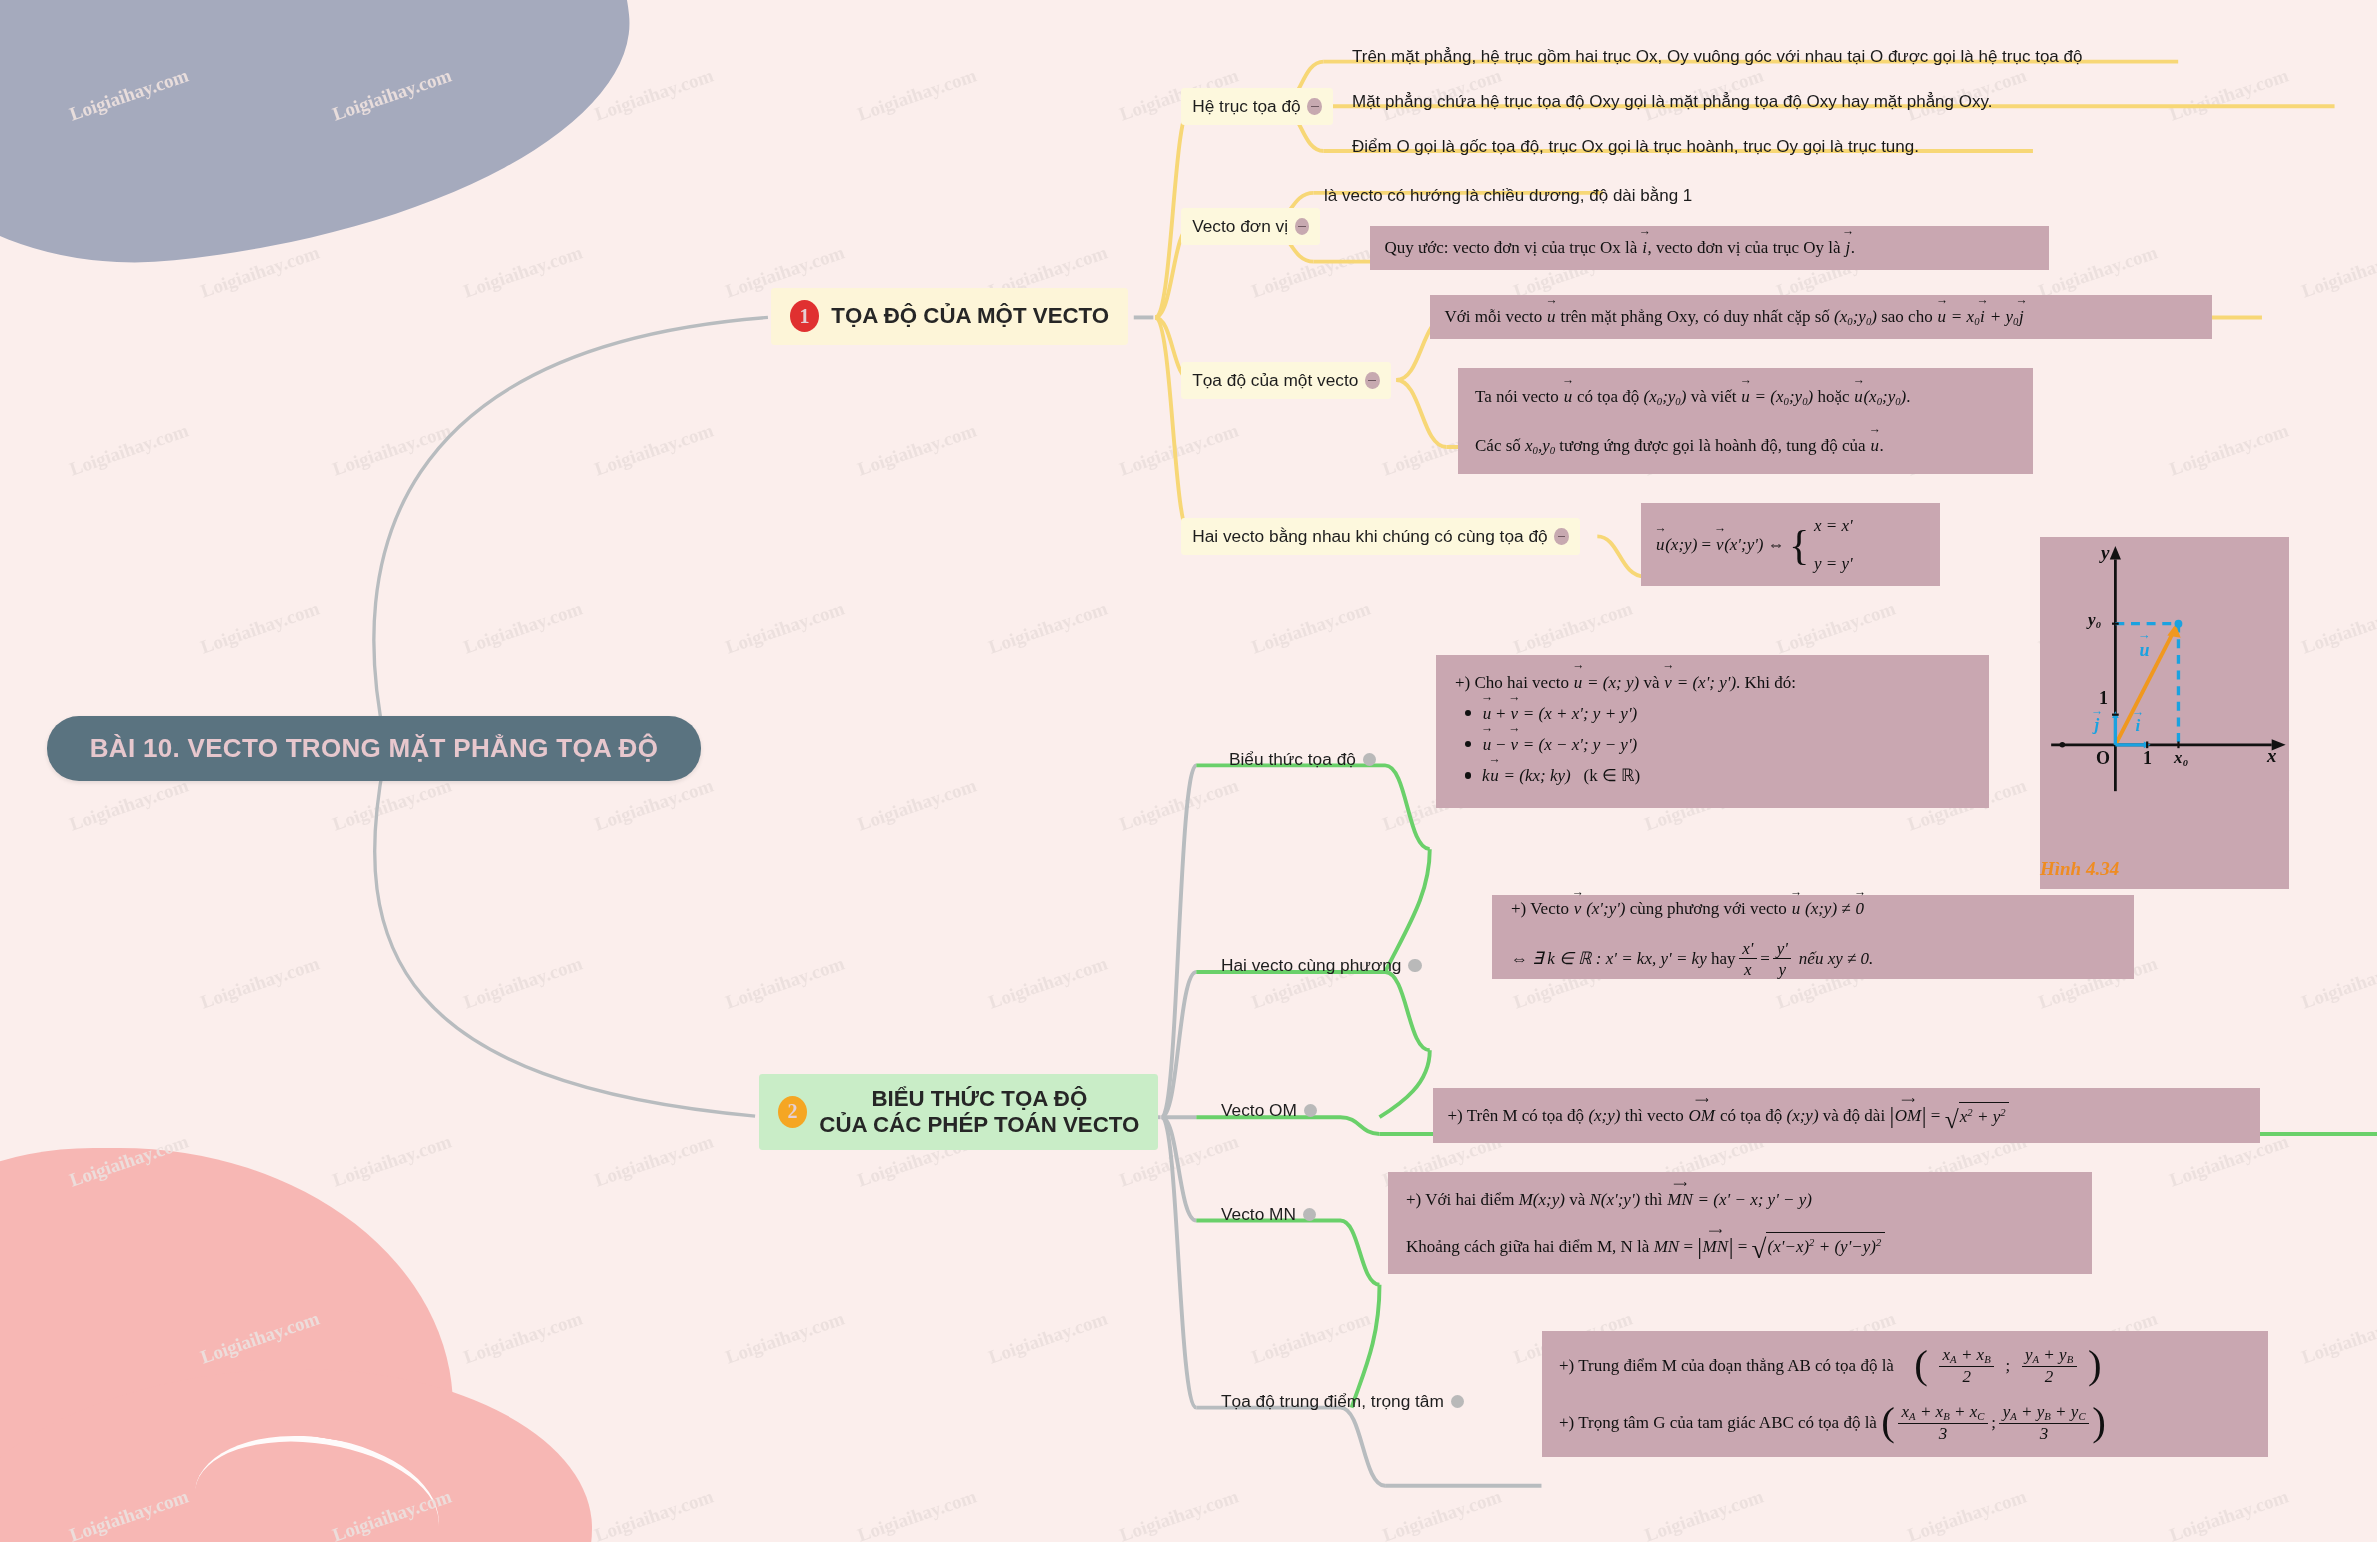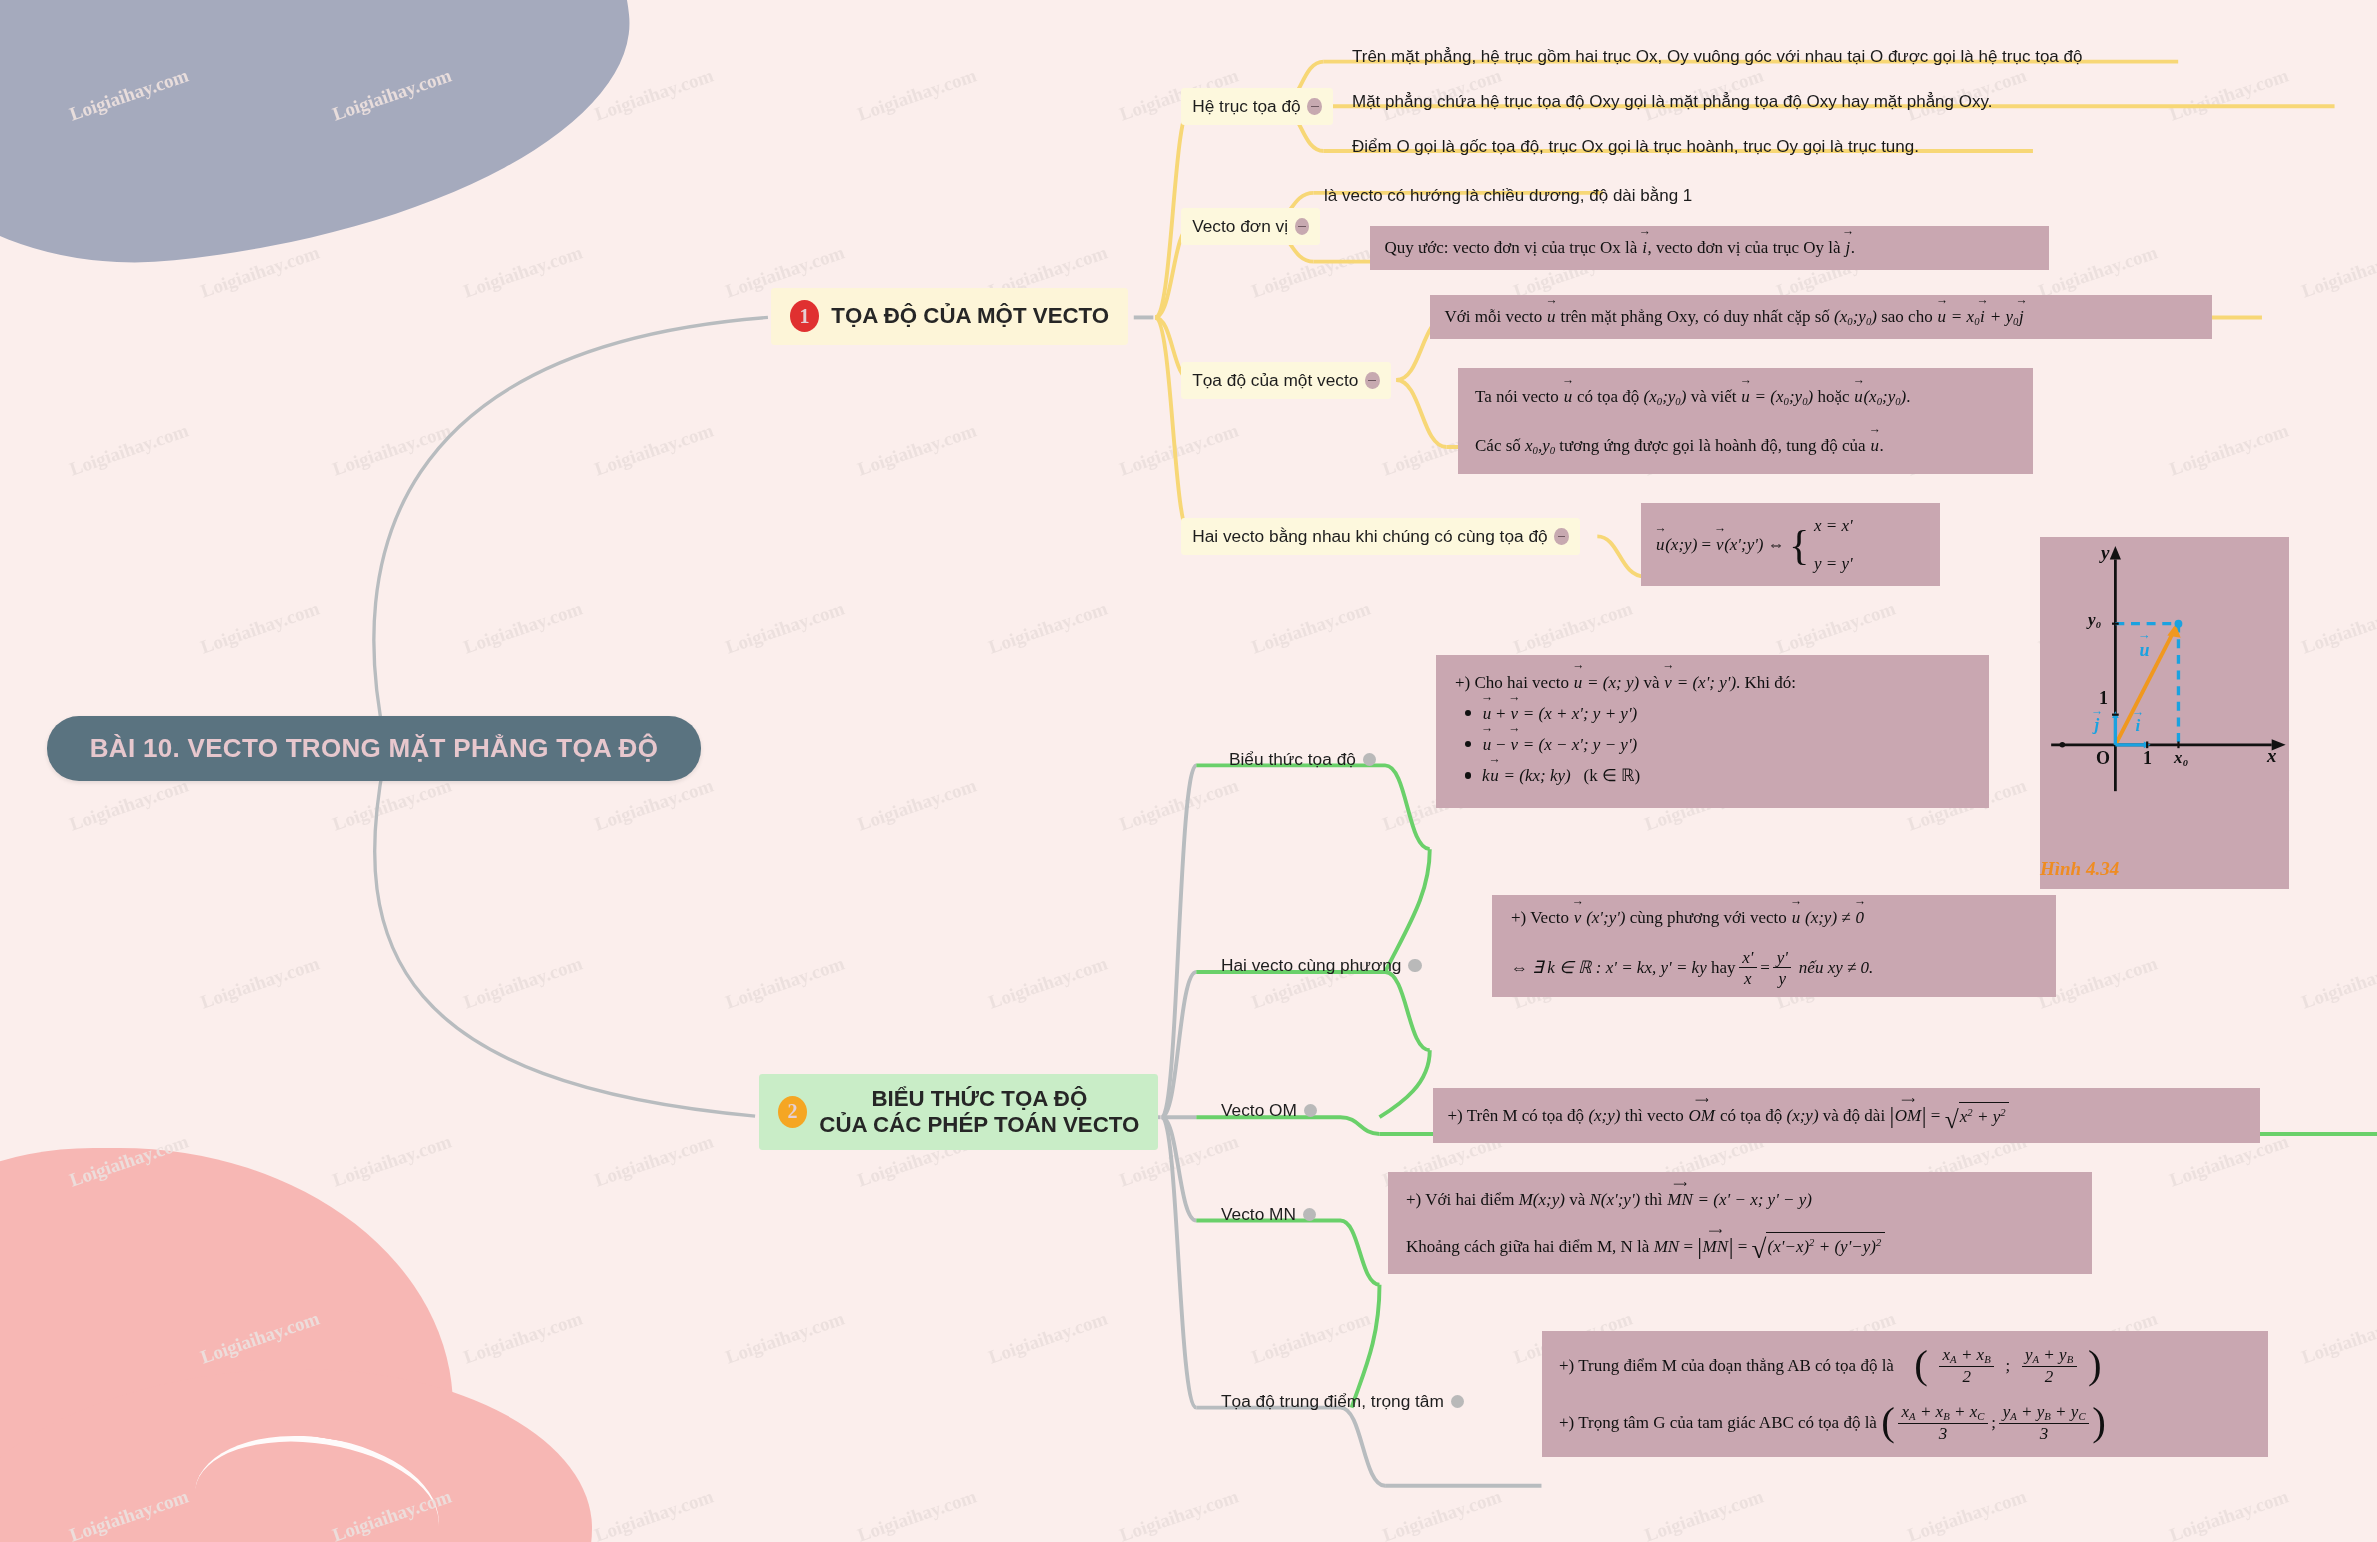--- a/index.html
+++ b/index.html
@@ -449,21 +449,21 @@
     <div class="bul">
       <span class="dot"></span>
       <span><span class="vec">u</span> − <span class="vec">v</span> <span class="m">= (x − x'; y − y')</span></span>
     </div>
     <div class="bul">
       <span class="dot"></span>
       <span><span class="m">k</span><span class="vec">u</span> <span class="m">= (kx; ky)</span> &nbsp;&nbsp;<span>(k ∈ ℝ)</span></span>
     </div>
   </div>
 
-  <div class="fbox" style="left:1492px;top:895px;width:564px;padding:10px 19px;">
+  <div class="fbox" style="left:1492px;top:895px;width:642px;padding:1px 19px;">
     <div style="margin-bottom:18px;">
       <span>+) Vecto</span>
       <span class="vec">v</span><span class="m"> (<span class="m">x</span>';<span class="m">y</span>')</span>
       <span>cùng phương với vecto</span>
       <span class="vec">u</span><span class="m"> (<span class="m">x</span>;<span class="m">y</span>)</span> ≠ <span class="vec">0</span>
     </div>
     <div style="display:flex;align-items:center;flex-wrap:wrap;">
       <span class="m">⇔ ∃ k ∈ ℝ : x' = kx,  y' = ky</span>&nbsp;
       <span>hay</span>
       <span class="frac">

